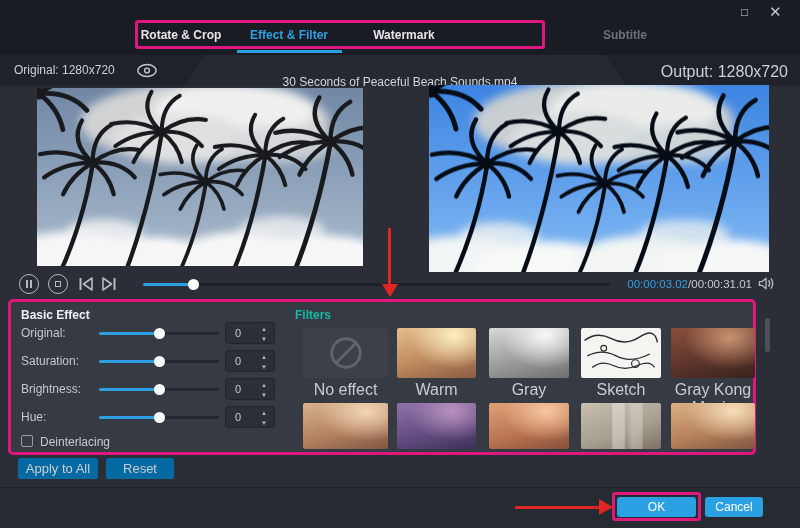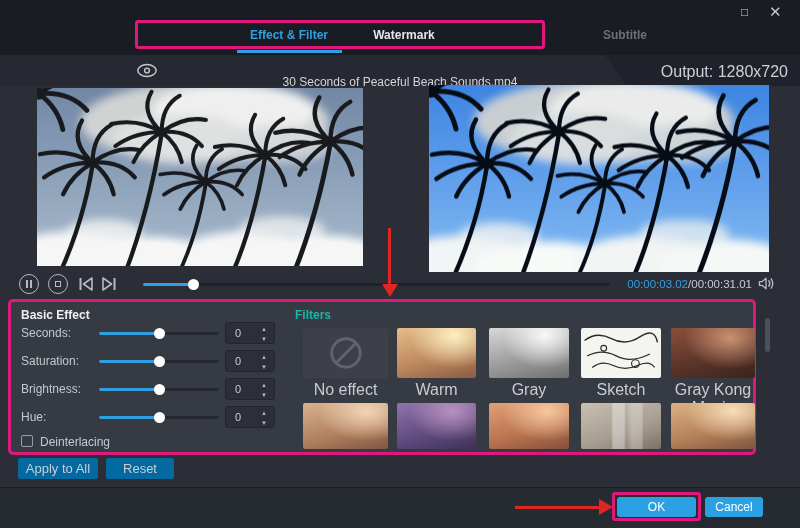--- a/index.html
+++ b/index.html
@@ -214,28 +214,32 @@
       </g>
     </symbol>
   </defs>
 </svg>
 
 <div id="app">
 
   <div class="titlebar">
     <div class="win-btn btn-max">□</div>
     <div class="win-btn btn-close">✕</div>
+    <div class="tab tab-0">Rotate &amp; Crop</div>
     <div class="tab tab-1">Effect &amp; Filter</div>
     <div class="tab tab-2">Watermark</div>
     <div class="tab tab-4">Subtitle</div>
     <div class="tab-underline"></div>
     <div class="anno-tabs"></div>
   </div>
 
   <div class="headerbar">
+    <div class="trap-left">
+      <span class="orig-label">Original: 1280x720</span>
+    </div>
     <div class="eye-wrap">
       <svg viewBox="0 0 24 16" width="22" height="15">
         <ellipse cx="12" cy="8" rx="10" ry="6.5" fill="none" stroke="#c3c7cd" stroke-width="1.6"></ellipse>
         <circle cx="12" cy="8" r="2.6" fill="none" stroke="#c3c7cd" stroke-width="1.6"></circle>
       </svg>
     </div>
     <div class="file-title">30 Seconds of Peaceful Beach Sounds.mp4</div>
     <div class="trap-right">
       <span class="out-label">Output: 1280x720</span>
     </div>
@@ -285,21 +289,21 @@
     </svg>
   </div>
 
   <div class="anno-arrow-down-stem"></div>
   <div class="anno-arrow-down-head"></div>
 
   <div class="effects-panel">
     <div class="be-title">Basic Effect</div>
 
     <div class="be-row be-row-0">
-      <span class="be-label">Seconds:</span>
+      <span class="be-label">Original:</span>
       <div class="fx-track">
         <div class="fx-fill"></div>
         <div class="fx-thumb"></div>
       </div>
       <div class="spinbox">
         <span class="spin-val">0</span>
         <span class="spin-arrows">
             <span class="spin-up">▲</span>
             <span class="spin-down">▼</span>
           </span>

